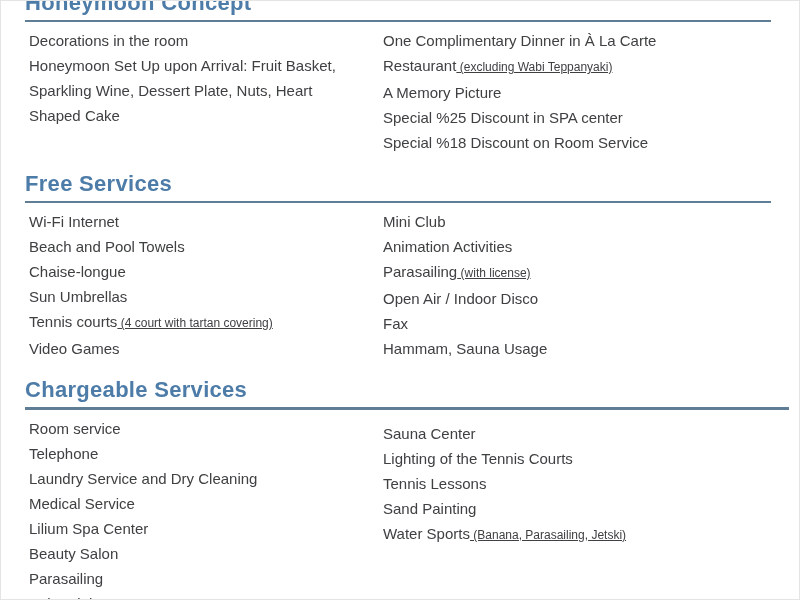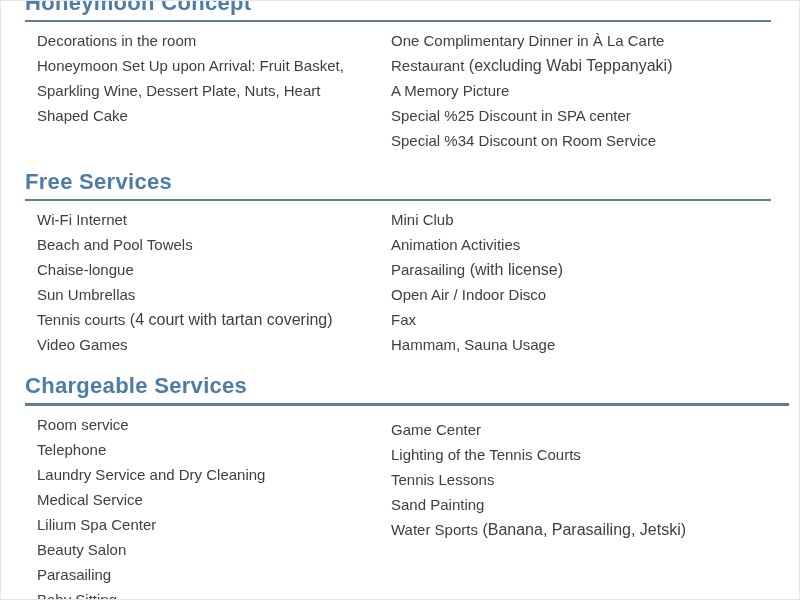--- a/index.html
+++ b/index.html
@@ -41,23 +41,22 @@
   .section:nth-of-type(3) .rule { height: 3px; width: 764px; }
   .cols {
     display: grid;
     grid-template-columns: 354px 1fr;
     padding: 6px 0 2px 4px;
   }
   .item {
     font-size: 15px;
     line-height: 25px;
     color: var(--text);
-    margin-left: 8px;
   }
-  .note { font-size: 16px; }
+  .note { font-size: 12px; text-decoration: underline; }
   
   .section:first-child .item { max-width: 322px; }
   
   .section:nth-of-type(3) .col--right { padding-top: 5px; }
 </style>
 </head>
 <body>
 
 <div class="page">
   <section class="section">
@@ -65,21 +64,21 @@
     <div class="rule"></div>
     <div class="cols">
       <div class="col col--left">
           <div class="item"><span class="item-text">Decorations in the room</span></div>
           <div class="item"><span class="item-text">Honeymoon Set Up upon Arrival: Fruit Basket, Sparkling Wine, Dessert Plate, Nuts, Heart Shaped Cake</span></div>
         </div>
       <div class="col col--right">
           <div class="item"><span class="item-text">One Complimentary Dinner in À La Carte Restaurant</span><span class="note"> (excluding Wabi Teppanyaki)</span></div>
           <div class="item"><span class="item-text">A Memory Picture</span></div>
           <div class="item"><span class="item-text">Special %25 Discount in SPA center</span></div>
-          <div class="item"><span class="item-text">Special %34 Discount on Room Service</span></div>
+          <div class="item"><span class="item-text">Special %18 Discount on Room Service</span></div>
         </div>
     </div>
   </section>
 
   <section class="section">
     <h2 class="section-title">Free Services</h2>
     <div class="rule"></div>
     <div class="cols">
       <div class="col col--left">
           <div class="item"><span class="item-text">Wi-Fi Internet</span></div>
@@ -108,21 +107,21 @@
           <div class="item"><span class="item-text">Room service</span></div>
           <div class="item"><span class="item-text">Telephone</span></div>
           <div class="item"><span class="item-text">Laundry Service and Dry Cleaning</span></div>
           <div class="item"><span class="item-text">Medical Service</span></div>
           <div class="item"><span class="item-text">Lilium Spa Center</span></div>
           <div class="item"><span class="item-text">Beauty Salon</span></div>
           <div class="item"><span class="item-text">Parasailing</span></div>
           <div class="item"><span class="item-text">Baby Sitting</span></div>
         </div>
       <div class="col col--right">
-          <div class="item"><span class="item-text">Game Center</span></div>
+          <div class="item"><span class="item-text">Sauna Center</span></div>
           <div class="item"><span class="item-text">Lighting of the Tennis Courts</span></div>
           <div class="item"><span class="item-text">Tennis Lessons</span></div>
           <div class="item"><span class="item-text">Sand Painting</span></div>
           <div class="item"><span class="item-text">Water Sports</span><span class="note"> (Banana, Parasailing, Jetski)</span></div>
           <div class="item"></div>
         </div>
     </div>
   </section>
 </div>
 

